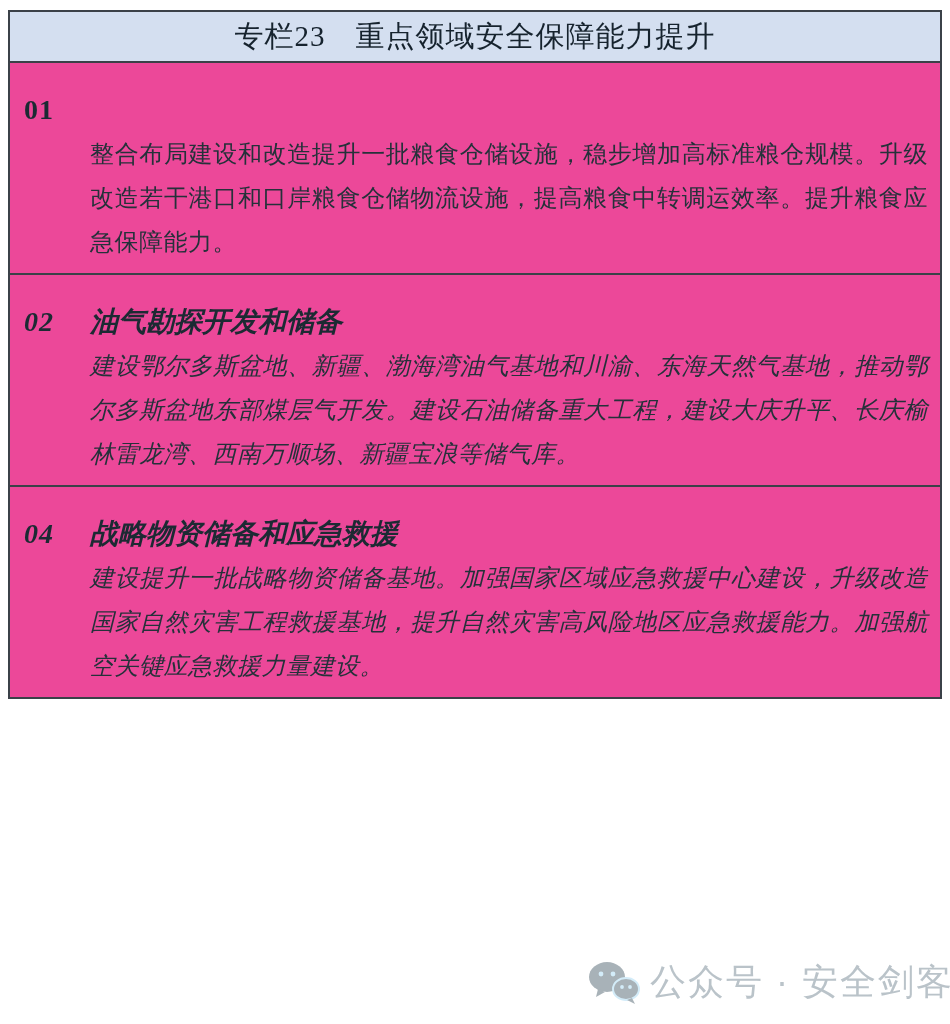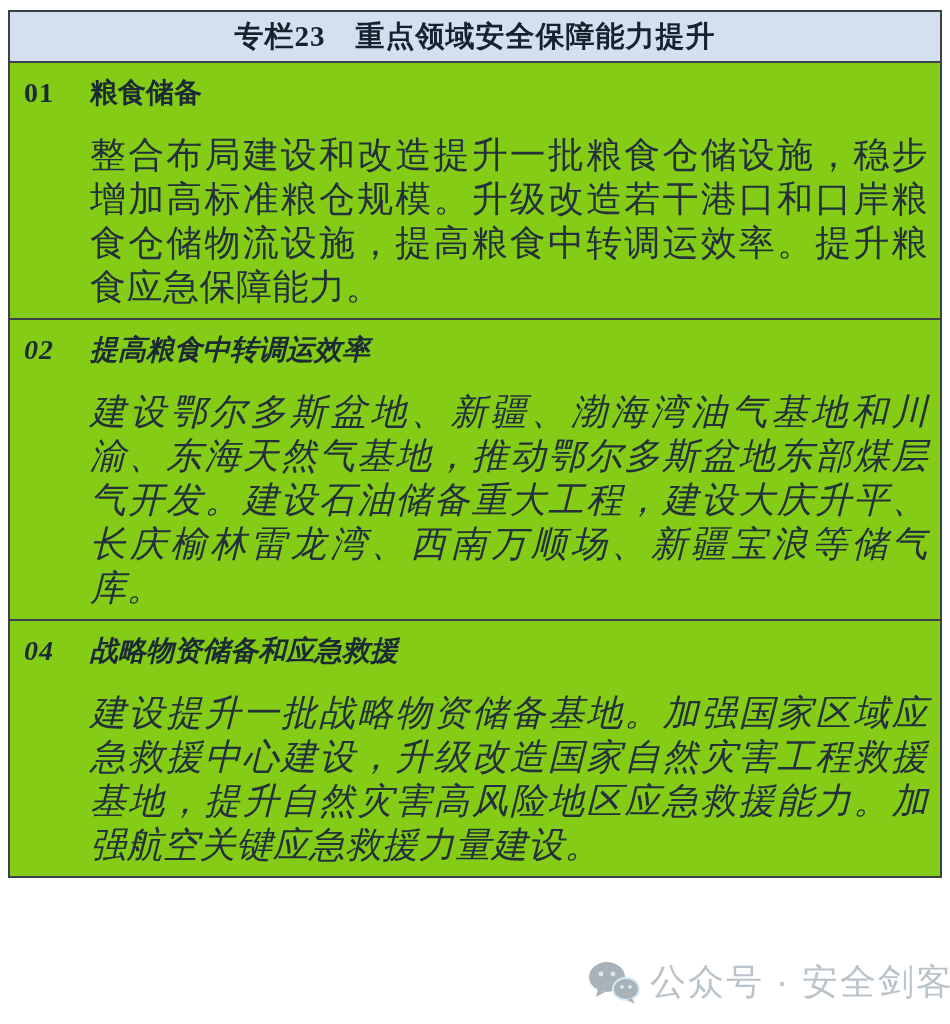--- a/index.html
+++ b/index.html
@@ -23,28 +23,28 @@
     border: 2px solid #3b4148;
     box-sizing: border-box;
     background: #cce9f8;
   }
   .panel-header {
     background: #d4dff0;
     border-bottom: 2px solid #3b4148;
     text-align: center;
     padding: 7px 10px 8px 10px;
     font-size: 29px;
-    font-weight: bold;
+    font-weight: normal;
     color: #16232e;
     letter-spacing: 1px;
     line-height: 34px;
   }
   .section {
-    background: #84cc16;
-    padding: 8px 12px 9px 14px;
+    background: #ec4899;
+    padding: 25px 12px 9px 14px;
     box-sizing: border-box;
   }
   .section + .section {
     border-top: 2px solid #3b4148;
     font-style: italic;
   }
   .section-title-row {
     display: flex;
     align-items: baseline;
     font-weight: bold;
@@ -54,22 +54,22 @@
   }
   .section-num {
     width: 42px;
     flex: 0 0 42px;
     letter-spacing: 1px;
   }
   .section-title {
     padding-left: 24px;
   }
   .section-body {
-    margin: 18px 0 0 66px;
-    font-size: 36px;
+    margin: 0 0 0 66px;
+    font-size: 24px;
     color: #25313a;
     line-height: 44px;
     text-align: justify;
     letter-spacing: 0.5px;
   }
   .watermark {
     position: absolute;
     left: 588px;
     top: 958px;
     display: flex;
@@ -97,29 +97,28 @@
 <div class="page">
   <div class="panel">
 
     <div class="panel-header">
       <span>专栏23　重点领域安全保障能力提升</span>
     </div>
 
     <div class="section">
       <div class="section-title-row">
         <span class="section-num">01</span>
-        <span class="section-title">粮食储备</span>
       </div>
       <p class="section-body">整合布局建设和改造提升一批粮食仓储设施，稳步增加高标准粮仓规模。升级改造若干港口和口岸粮食仓储物流设施，提高粮食中转调运效率。提升粮食应急保障能力。</p>
     </div>
 
     <div class="section">
       <div class="section-title-row">
         <span class="section-num">02</span>
-        <span class="section-title">提高粮食中转调运效率</span>
+        <span class="section-title">油气勘探开发和储备</span>
       </div>
       <p class="section-body">建设鄂尔多斯盆地、新疆、渤海湾油气基地和川渝、东海天然气基地，推动鄂尔多斯盆地东部煤层气开发。建设石油储备重大工程，建设大庆升平、长庆榆林雷龙湾、西南万顺场、新疆宝浪等储气库。</p>
     </div>
 
 
 
     <div class="section">
       <div class="section-title-row">
         <span class="section-num">04</span>
         <span class="section-title">战略物资储备和应急救援</span>

